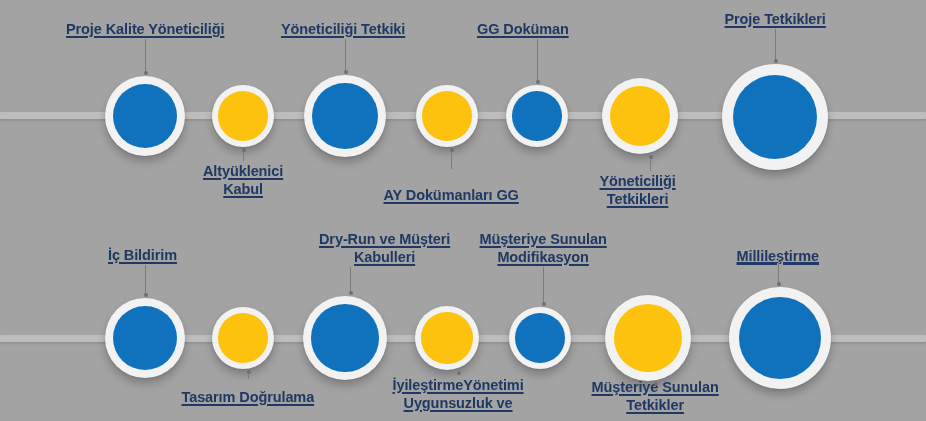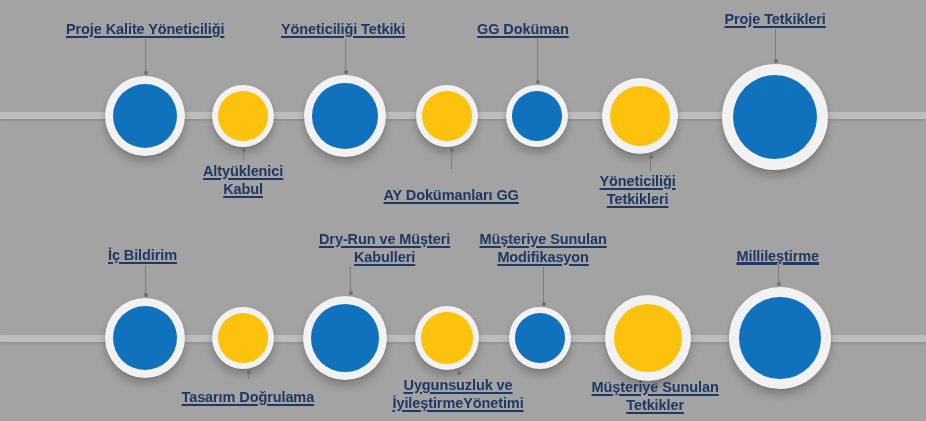--- a/index.html
+++ b/index.html
@@ -163,22 +163,22 @@
       </div>
       <div class="label" style="left: 299px; top: 230px; margin-left: 20px;">
         <span>Dry-Run ve Müşteri</span>
         <span>Kabulleri</span>
       </div>
       <div class="leader down" style="left: 350px; top: 267px; height: 26px;"></div>
       <div class="node yellow" style="width: 64px; height: 64px; left: 415px; top: 306px;">
         <div class="disc"></div>
       </div>
       <div class="label" style="left: 392.5px; top: 376px;">
+        <span>İyileştirmeYönetimi</span>
         <span>Uygunsuzluk ve</span>
-        <span>İyileştirmeYönetimi</span>
       </div>
       <div class="leader up" style="left: 458px; top: 373px; height: 2px;"></div>
       <div class="node blue" style="width: 62px; height: 62px; left: 509px; top: 307px;">
         <div class="disc"></div>
       </div>
       <div class="label" style="left: 479.5px; top: 230px;">
         <span>Müşteriye Sunulan</span>
         <span>Modifikasyon</span>
       </div>
       <div class="leader down" style="left: 543px; top: 267px; height: 37px;"></div>

